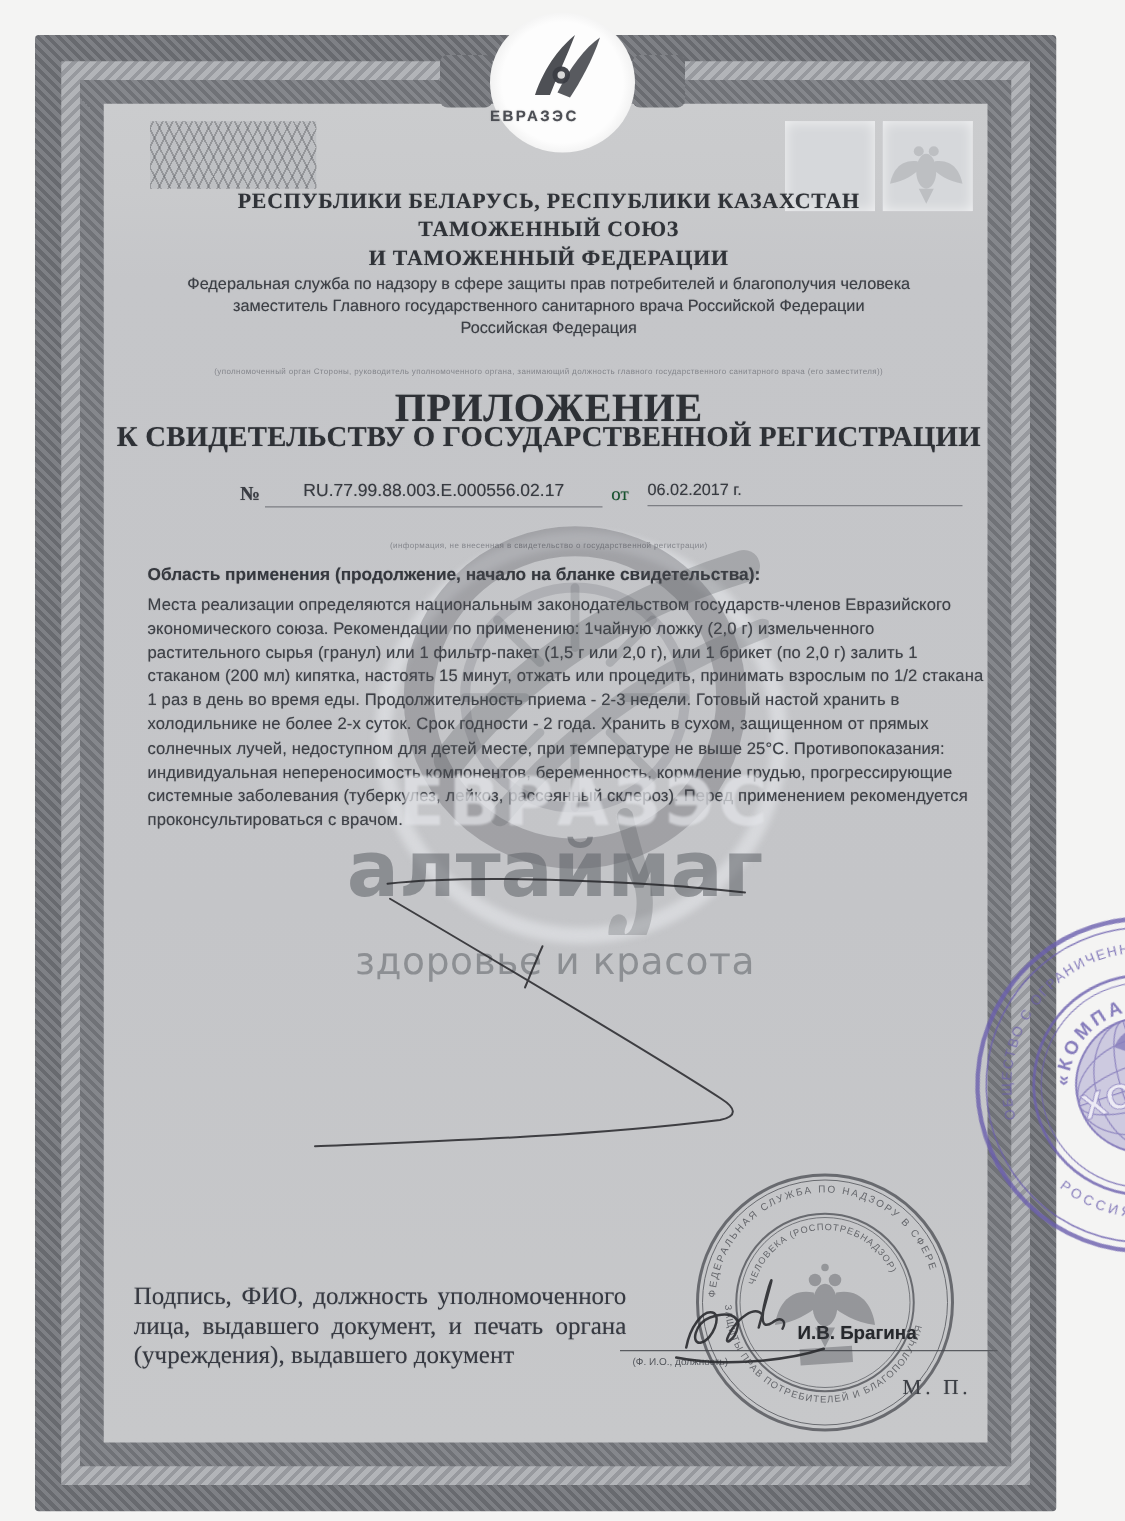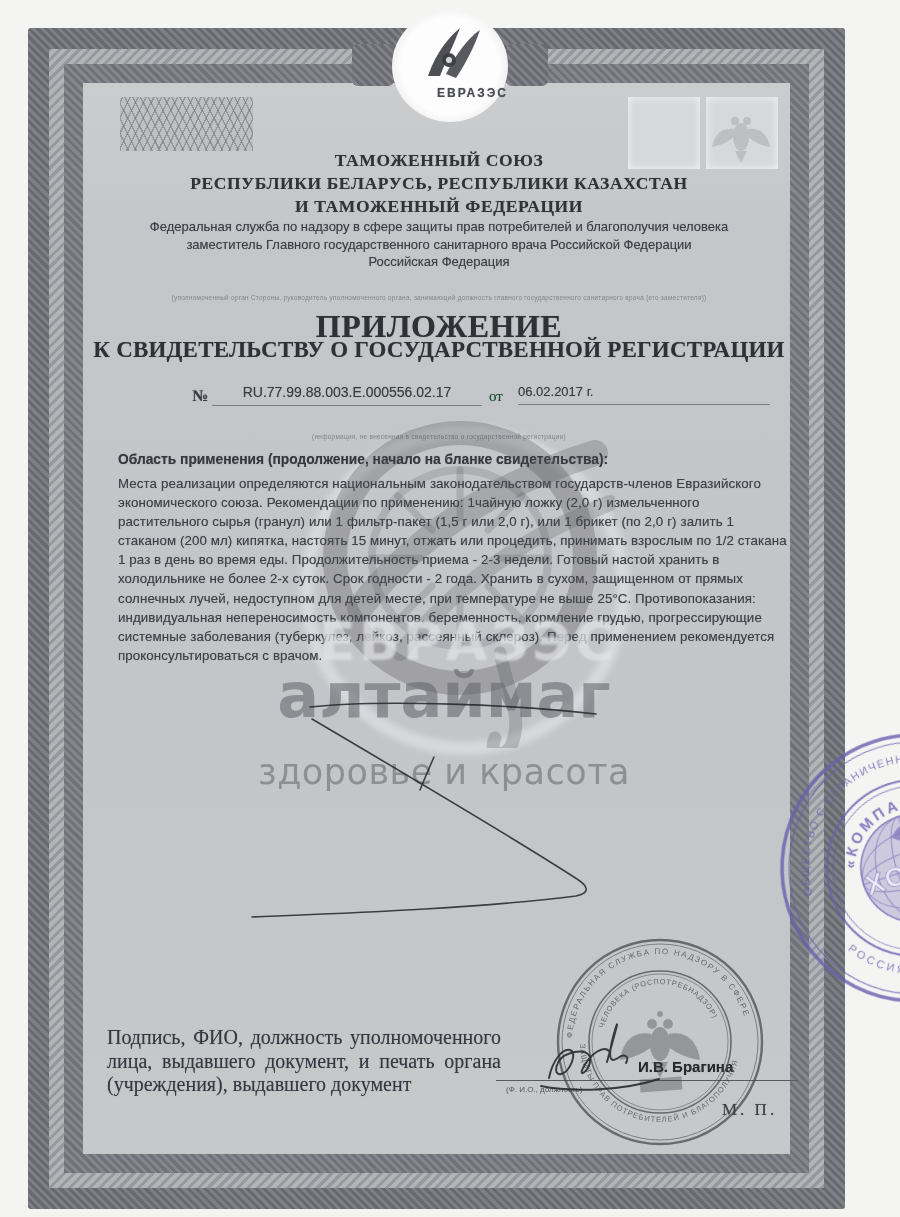--- a/index.html
+++ b/index.html
@@ -13,21 +13,21 @@
   .frame-light{width:100%;height:100%;padding:15px;
     background:repeating-linear-gradient(-45deg,#97999e 0 3px,#b2b4b8 3px 7px);}
   .frame-inner{width:100%;height:100%;padding:19px;
     background:repeating-linear-gradient(45deg,#707277 0 3px,#85878c 3px 6px);}
   .paper{width:100%;height:100%;
     background:linear-gradient(180deg,#cbccce 0px,#c9cacc 70px,#c5c6c9 140px,#c4c5c8 60%,#c7c8ca 100%);}
   
   .logo-badge{position:absolute;left:392px;top:10px;width:116px;height:112px;border-radius:50%;
     background:radial-gradient(circle,#fdfdfd 60%,#ececec 78%,rgba(236,236,236,0) 79%);}
   .logo-badge svg{position:absolute;left:24px;top:14px;}
-  .logo-label{position:absolute;left:0;right:0;top:76px;text-align:right;
+  .logo-label{position:absolute;left:0;right:0;top:76px;text-align:left;
     font-size:12px;font-weight:bold;letter-spacing:2px;color:#4c4e54;
     text-shadow:0 0 1px rgba(76,78,84,.6);}
   .logo-wing{position:absolute;top:44px;width:42px;height:42px;
     background:repeating-linear-gradient(45deg,#6a6c71 0 3px,#808287 3px 6px);border-radius:6px;}
   
   .hologram{position:absolute;left:120px;top:97px;width:133px;height:54px;opacity:.85;
     background:
      repeating-linear-gradient(63deg,rgba(92,94,99,.5) 0 1.4px,transparent 1.4px 7px),
      repeating-linear-gradient(-63deg,rgba(92,94,99,.5) 0 1.4px,transparent 1.4px 7px),
      #bdbfc2;}
@@ -62,21 +62,21 @@
   .seal-ring{position:absolute;left:300px;top:425px;width:330px;height:330px;border-radius:50%;
     border:13px solid rgba(232,233,236,.55);filter:blur(3px);}
   .seal-text{position:absolute;left:308px;top:610px;width:320px;text-align:center;
     font-family:"DejaVu Sans",sans-serif;font-weight:bold;font-size:54px;letter-spacing:3px;
     color:rgba(226,227,231,.72);filter:blur(1px);}
   .wm-dark{position:absolute;left:305px;top:408px;pointer-events:none;}
   .brand{position:absolute;left:86px;top:648px;width:716px;text-align:center;
     font-family:"DejaVu Sans",sans-serif;font-weight:700;font-size:62px;line-height:96px;
     color:rgba(99,101,107,.58);}
   .tagline{position:absolute;left:86px;top:752px;width:716px;text-align:center;
-    font-family:"DejaVu Sans",sans-serif;font-size:35px;color:rgba(104,106,112,.6);letter-spacing:.5px;}
+    font-family:"DejaVu Sans",sans-serif;font-size:30px;color:rgba(104,106,112,.6);letter-spacing:.5px;}
   
   .footer-left{position:absolute;left:107px;top:1026px;width:394px;text-align:justify;
     font-family:"Liberation Serif",serif;font-size:20px;line-height:23.5px;color:#363941;}
   .sig-line{position:absolute;left:496px;top:1080px;width:302px;border-top:1.2px solid #595b60;}
   .fio-note{position:absolute;left:506px;top:1085px;font-size:8px;color:#53565c;}
   .signer{position:absolute;left:638px;top:1058px;font-size:15px;font-weight:600;color:#26282c;}
   .mp{position:absolute;left:686px;top:1100px;font-family:"Liberation Serif",serif;
     font-size:17px;letter-spacing:3px;color:#3b3e44;margin-left:36px;}
   .pen,.stamp{position:absolute;pointer-events:none;}
 </style>
@@ -118,22 +118,22 @@
         <path d="M28 32 C14 30 8 40 6 50 C18 48 26 42 30 38 Z"></path>
         <path d="M42 32 C56 30 62 40 64 50 C52 48 44 42 40 38 Z"></path>
         <path d="M29 54 L41 54 L35 66 Z"></path>
       </g>
     </svg>
   </div>
 
   <div class="seal-ring"></div>
 
   <div class="hdr scan">
+    <div class="serif-line">РЕСПУБЛИКИ БЕЛАРУСЬ, РЕСПУБЛИКИ КАЗАХСТАН</div>
     <div class="serif-line">ТАМОЖЕННЫЙ СОЮЗ</div>
-    <div class="serif-line">РЕСПУБЛИКИ БЕЛАРУСЬ, РЕСПУБЛИКИ КАЗАХСТАН</div>
     <div class="serif-line">И ТАМОЖЕННЫЙ ФЕДЕРАЦИИ</div>
     <div class="sans-line">Федеральная служба по надзору в сфере защиты прав потребителей и благополучия человека</div>
     <div class="sans-line">заместитель Главного государственного санитарного врача Российской Федерации</div>
     <div class="sans-line">Российская Федерация</div>
   </div>
 
   <div class="tiny-note" style="top:294px;">(уполномоченный орган Стороны, руководитель уполномоченного органа, занимающий должность главного государственного санитарного врача (его заместителя))</div>
 
   <div class="title-1 scan">ПРИЛОЖЕНИЕ</div>
   <div class="title-2 scan">К СВИДЕТЕЛЬСТВУ О ГОСУДАРСТВЕННОЙ РЕГИСТРАЦИИ</div>

